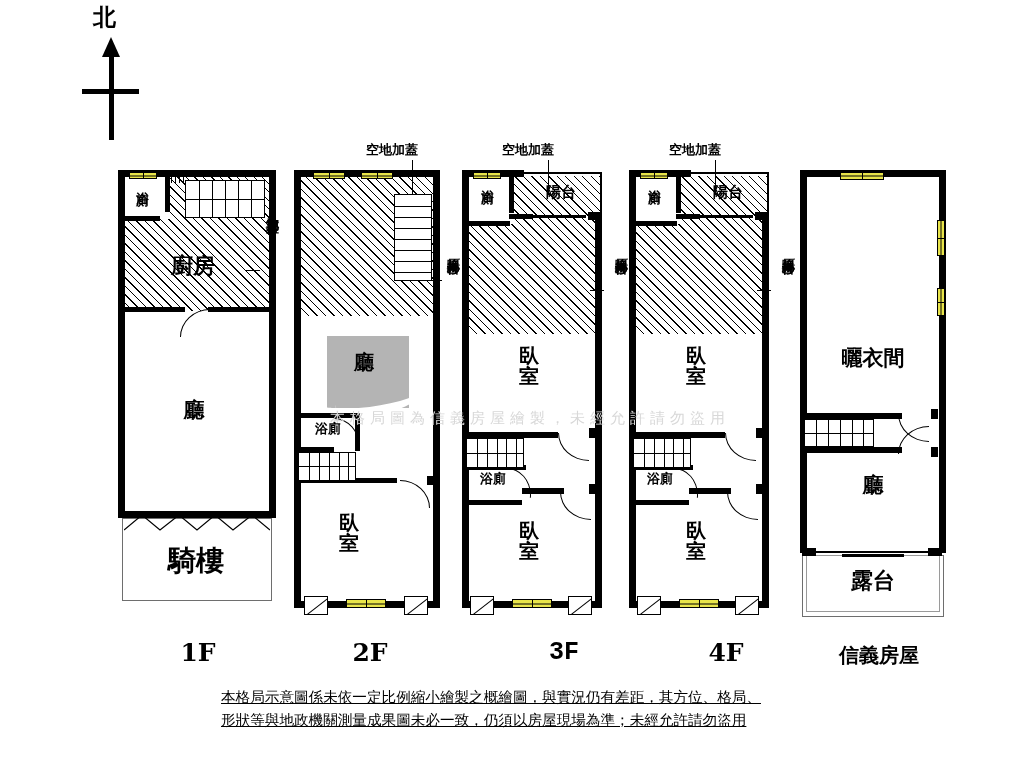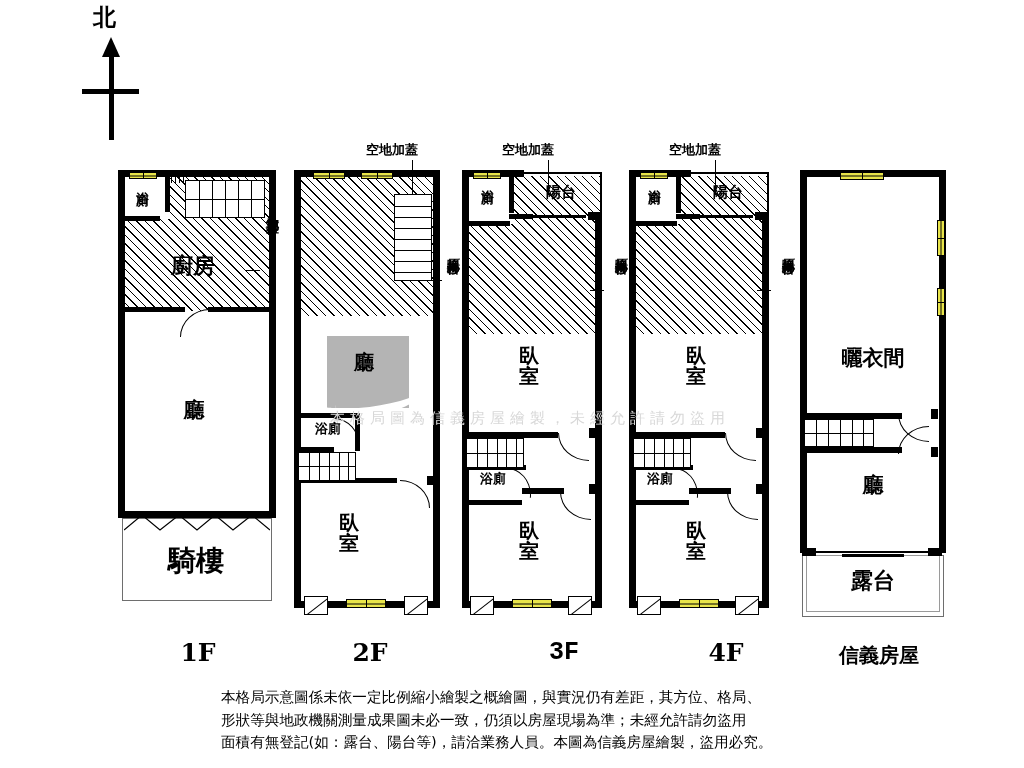--- a/index.html
+++ b/index.html
@@ -192,20 +192,21 @@
   
   #disclaimer {
     position: absolute;
     left: 221px; top: 686px;
     width: 640px;
     font-size: 14.6px;
     line-height: 22.5px;
     color: #000;
     font-family: "DejaVu Sans", "Liberation Sans", sans-serif;
     letter-spacing: 0px;
+    text-decoration: underline;
   }
   #disclaimer div { white-space: nowrap; }
 </style>
 </head>
 <body>
 
 <div id="page">
 
   <div class="wm-logo">
     <div class="swoosh1"></div>
@@ -563,16 +564,15 @@
 
   <div class="floor-label" style="left:148px; top:638px; width:100px;">1F</div>
   <div class="floor-label" style="left:320px; top:638px; width:100px;">2F</div>
   <div class="floor-label" style="left:514px; top:638px; width:100px;font-family:Liberation Mono, monospace;">3F</div>
   <div class="floor-label" style="left:676px; top:638px; width:100px;">4F</div>
   <div class="floor-label cjk" style="left:827px; top:642px; width:104px;">信義房屋</div>
 
   <div id="disclaimer">
     <div>本格局示意圖係未依一定比例縮小繪製之概繪圖，與實況仍有差距，其方位、格局、</div>
     <div>形狀等與地政機關測量成果圖未必一致，仍須以房屋現場為準；未經允許請勿盜用</div>
-    <div>面積有無登記(如：露台、陽台等)，請洽業務人員。本圖為信義房屋繪製，盜用必究。</div>
   </div>
 
 </div>
 
 </body></html>

